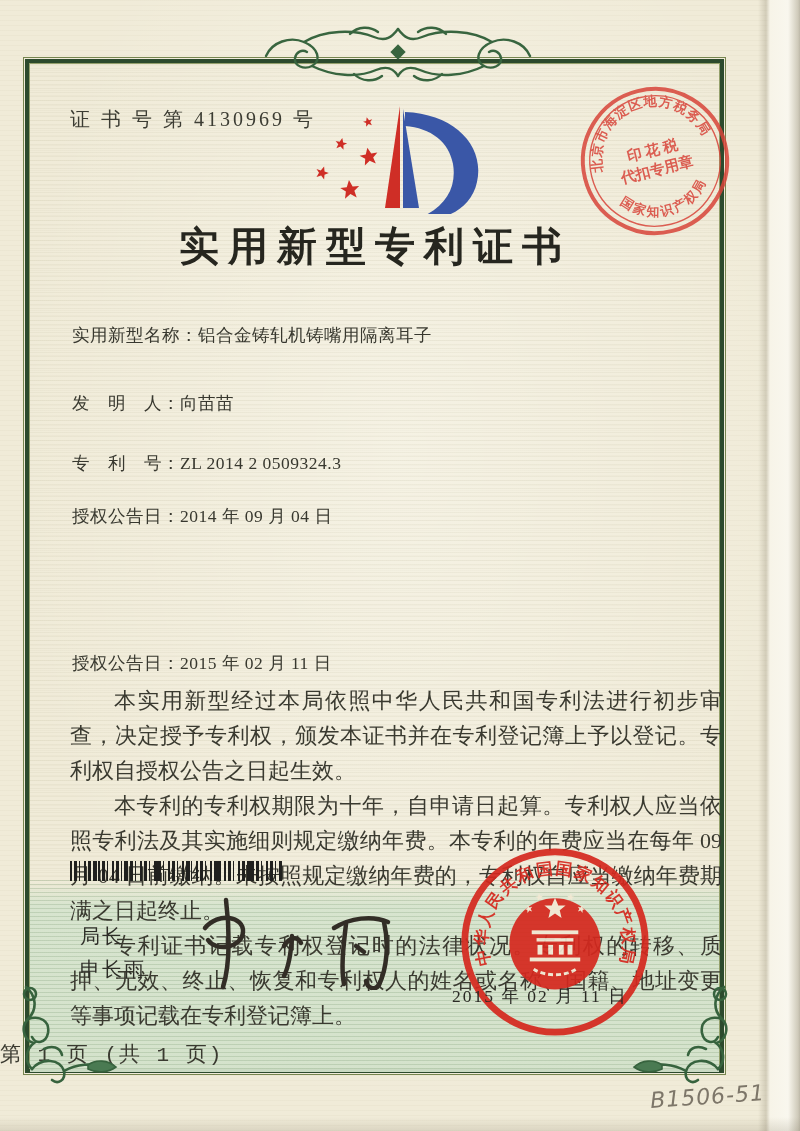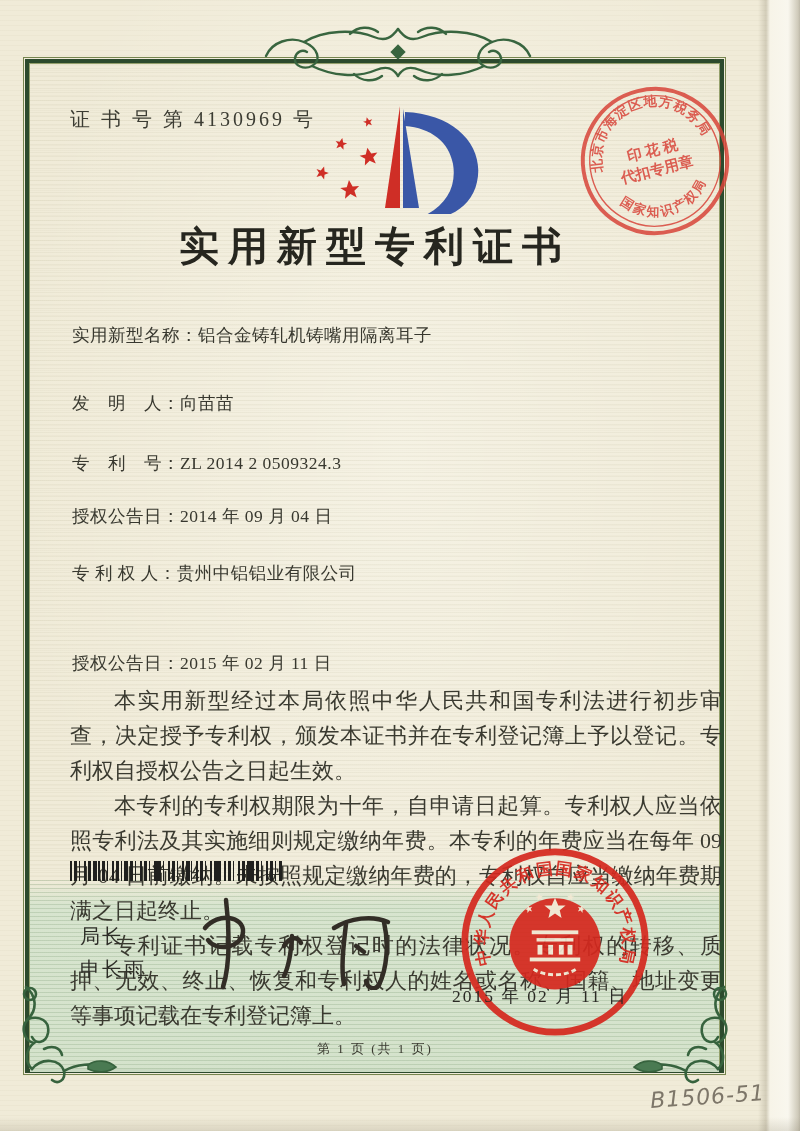--- a/index.html
+++ b/index.html
@@ -78,21 +78,21 @@
   }
   .signature{ position:absolute; left:188px; top:894px; z-index:2; }
 
   .seal{ position:absolute; left:458px; top:845px; z-index:2; opacity:.92; }
   .seal-date{
     left:452px; top:984px; font-size:17.5px; letter-spacing:2px; color:#2b2b26;
     z-index:3; white-space:nowrap;
   }
   .stamp{ position:absolute; left:576px; top:82px; z-index:2; opacity:.85; transform:rotate(-14deg); }
 
-  .footer{ left:0; top:1040px; width:750px; text-align:center; font-size:13px; color:#3a3a30; letter-spacing:2px; }
+  .footer{ left:0; top:1040px; width:750px; font-size:21px; color:#3a3a30; letter-spacing:2px;font-family:Liberation Mono, monospace; }
 
   .handnote{
     left:650px; top:1084px; z-index:7;
     font-family:"DejaVu Sans",sans-serif; font-style:italic;
     font-size:22px; color:#7d7669; transform:rotate(-4deg); letter-spacing:1px;
   }
 </style>
 </head>
 <body>
 
@@ -179,21 +179,20 @@
   </svg>
 
   <div class="txt cert-no">证 书 号 第 4130969 号</div>
 
   <div class="txt title">实用新型专利证书</div>
 
   <div class="txt field f0"><span>实用新型名称：</span><span>铝合金铸轧机铸嘴用隔离耳子</span></div>
   <div class="txt field f1"><span>发　明　人：</span><span>向苗苗</span></div>
   <div class="txt field f2"><span>专　利　号：</span><span>ZL 2014 2 0509324.3</span></div>
   <div class="txt field f3"><span>授权公告日：</span><span>2014 年 09 月 04 日</span></div>
-  <div class="txt field f4"><span>专 利 权 人：</span><span>贵州中铝铝业有限公司</span></div>
   <div class="txt field f5"><span>授权公告日：</span><span>2015 年 02 月 11 日</span></div>
 
   <div class="txt paras">
     <p>本实用新型经过本局依照中华人民共和国专利法进行初步审查，决定授予专利权，颁发本证书并在专利登记簿上予以登记。专利权自授权公告之日起生效。</p>
     <p>本专利的专利权期限为十年，自申请日起算。专利权人应当依照专利法及其实施细则规定缴纳年费。本专利的年费应当在每年 09 月 04 日前缴纳。未按照规定缴纳年费的，专利权自应当缴纳年费期满之日起终止。</p>
     <p>专利证书记载专利权登记时的法律状况。专利权的转移、质押、无效、终止、恢复和专利权人的姓名或名称、国籍、地址变更等事项记载在专利登记簿上。</p>
   </div>
 
   <div class="barcode"></div>
 

